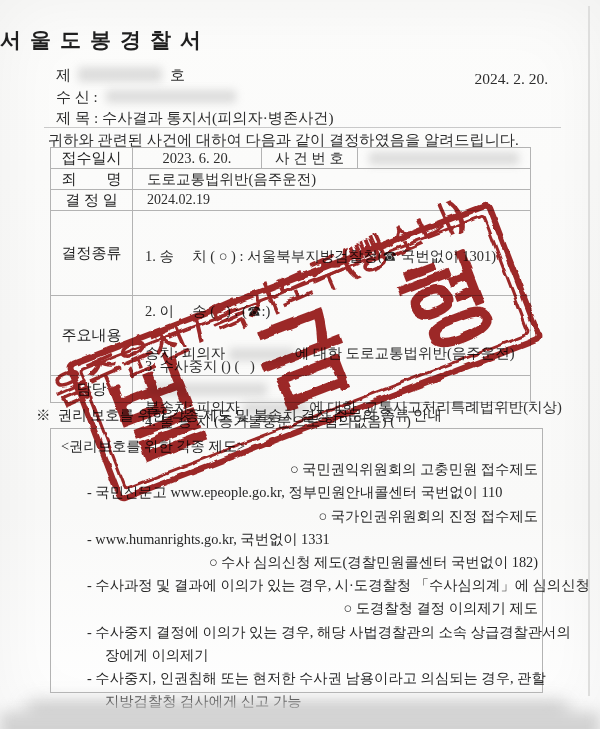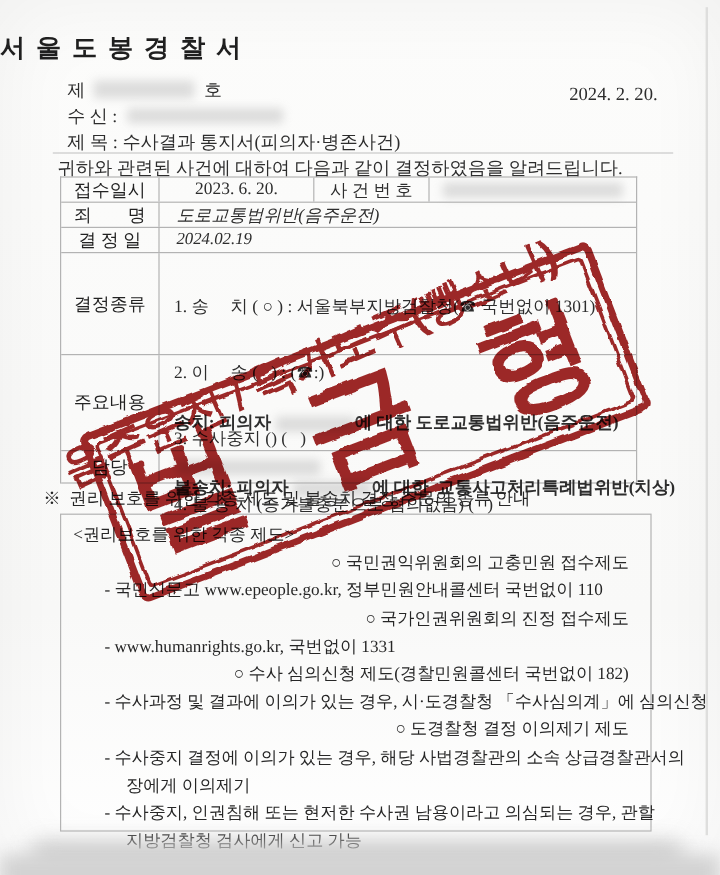--- a/index.html
+++ b/index.html
@@ -25,34 +25,34 @@
     border-radius:2px; vertical-align:middle; }
 
   
   .doc-table { position:absolute; left:50px; top:147px; width:481px;
     border:1px solid #b3b3b3; border-bottom:none; font-size:14.5px; }
   .trow { display:flex; border-bottom:1px solid #b3b3b3; align-items:stretch; }
   .tcell { border-right:1px solid #b3b3b3; display:flex; align-items:center; justify-content:center;
     white-space:pre; }
   .tcell:last-child { border-right:none; }
   .lab { width:82px; flex:0 0 82px; font-size:15px; color:#222; }
-  .val-left { justify-content:flex-start; padding-left:14px;font-style:italic; }
+  .val-left { justify-content:flex-start; padding-left:14px; }
   .h21 { height:21px; } .h85 { height:85px; } .h80 { height:80px; } .h27 { height:27px; }
   .c129 { width:129px; flex:0 0 129px; } .c96 { width:96px; flex:0 0 96px; font-size:14.5px; }
   .cflex { flex:1; }
   .multi { display:block; padding:1px 0 0 12px; }
   .multi .ln { display:block; line-height:21px; white-space:pre; }
   .summary { display:block; padding:13px 0 0 12px; }
   .summary .ln { display:block; line-height:20px; white-space:pre; }
 
   .notice-line { position:absolute; left:36px; top:406px; width:510px; font-size:14.5px;
     white-space:pre; color:#262626; }
 
   .guide-box { position:absolute; left:50px; top:428px; width:493px; height:265px;
-    border:1px solid #b3b3b3; padding:6px 18px 0 10px; font-size:14.3px; }
+    border:1px solid #b3b3b3; padding:6px 4px 0 10px; font-size:14.3px; }
   .guide-box .gline { display:block; line-height:23.2px; white-space:pre; color:#262626; }
   .ind-a { padding-left:12px;text-align:right; }
   .ind-b { padding-left:26px; }
   .ind-c { padding-left:44px; }
 
   
   .stamp-layer { position:absolute; inset:0; color:#9a1c1c; mix-blend-mode:multiply;
     opacity:.95; filter:url(#stamp-rough); pointer-events:none; }
   .diag-text { position:absolute; left:26px; top:278px; width:464px; text-align:center;
     font-size:37px; font-weight:700; letter-spacing:-1px; white-space:pre;
@@ -108,21 +108,21 @@
         <span class="multi">
           <span class="ln">1. 송     치 ( ○ ) : 서울북부지방검찰청(☎ 국번없이 1301)</span>
           <span class="ln">2. 이     송 (   ) : (☎:)</span>
           <span class="ln">3. 수사중지 () (   )</span>
           <span class="ln">4. 불 송 치 (증거불충분으로 혐의없음) (   )</span>
         </span>
       </div>
     </div>
     <div class="trow h80">
       <div class="tcell lab">주요내용</div>
-      <div class="tcell cflex" style="align-items:flex-start; justify-content:flex-start;font-weight:bold;">
+      <div class="tcell cflex" style="align-items:flex-start; justify-content:flex-start;">
         <span class="summary">
           <span class="ln"><span>송치: 피의자 </span><span class="redact-inline" style="width:66px; height:13px;"></span><span>에 대한 도로교통법위반(음주운전)</span></span>
           <span class="ln"><span>불송치: 피의자 </span><span class="redact-inline" style="width:66px; height:13px;"></span><span>에 대한  교통사고처리특례법위반(치상)</span></span>
         </span>
       </div>
     </div>
     <div class="trow h27">
       <div class="tcell lab">담당</div>
       <div class="tcell cflex val-left">
         <span class="redact-inline" style="width:120px; height:13px;"></span>

